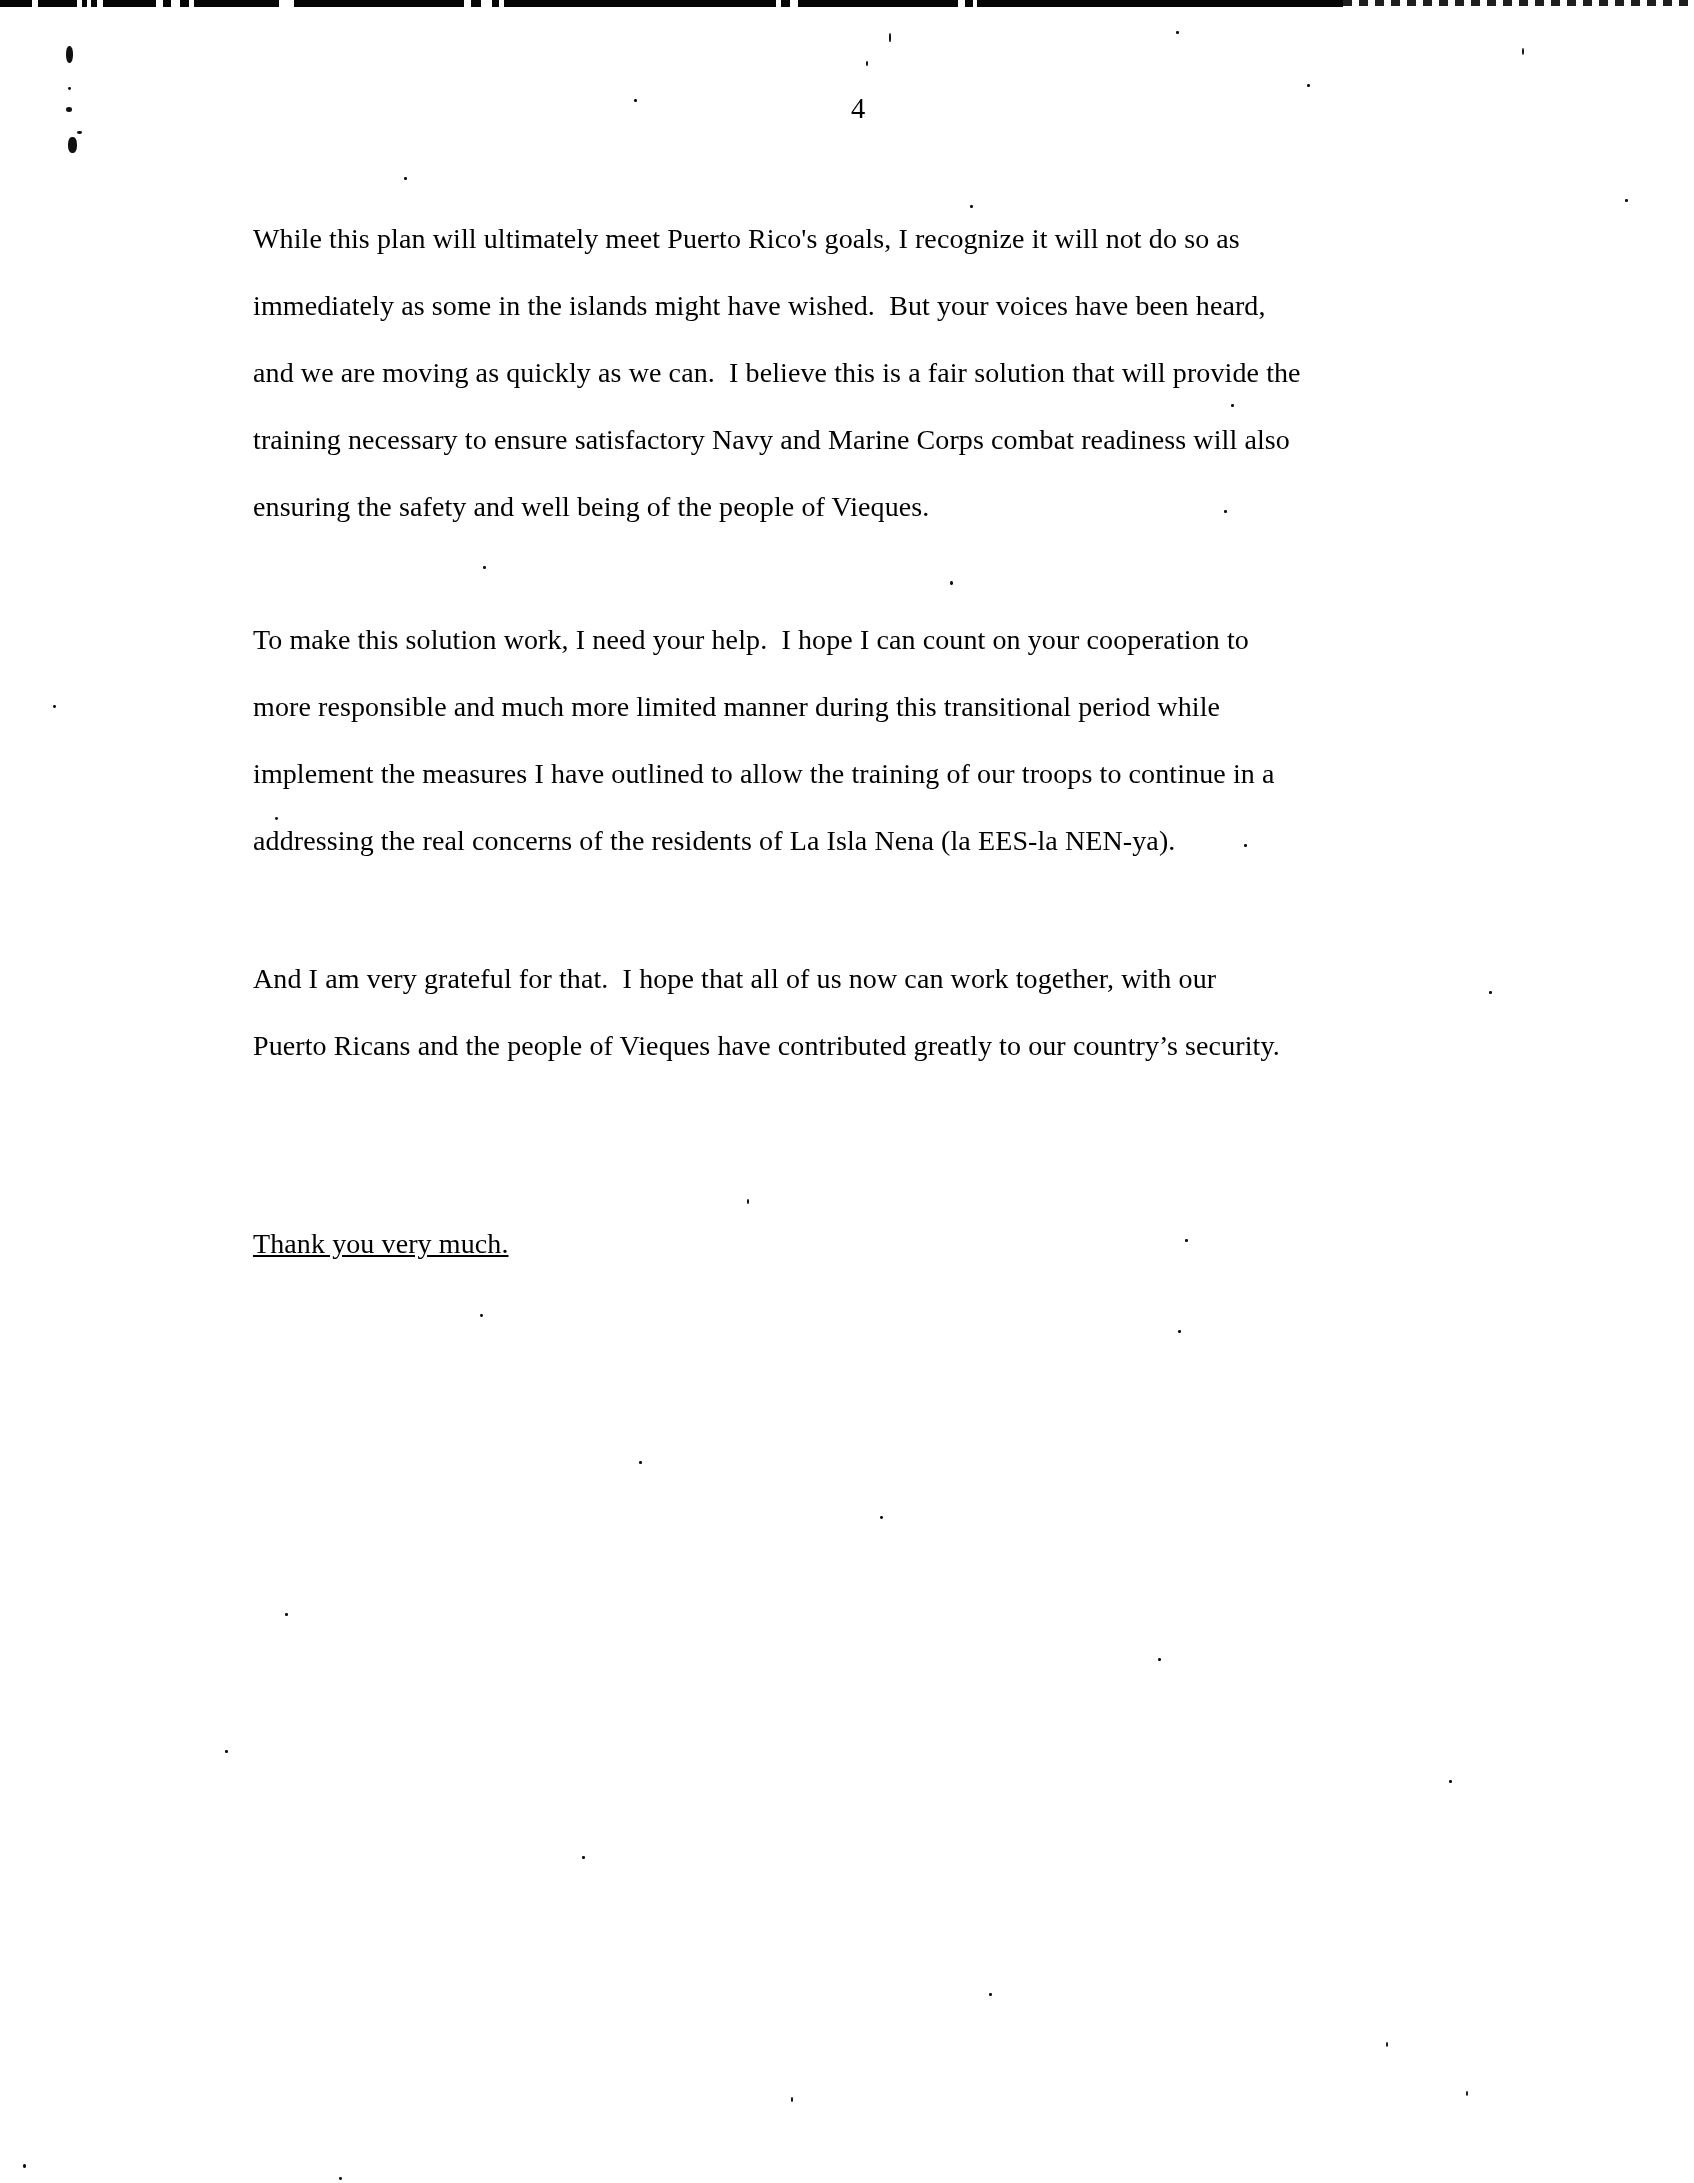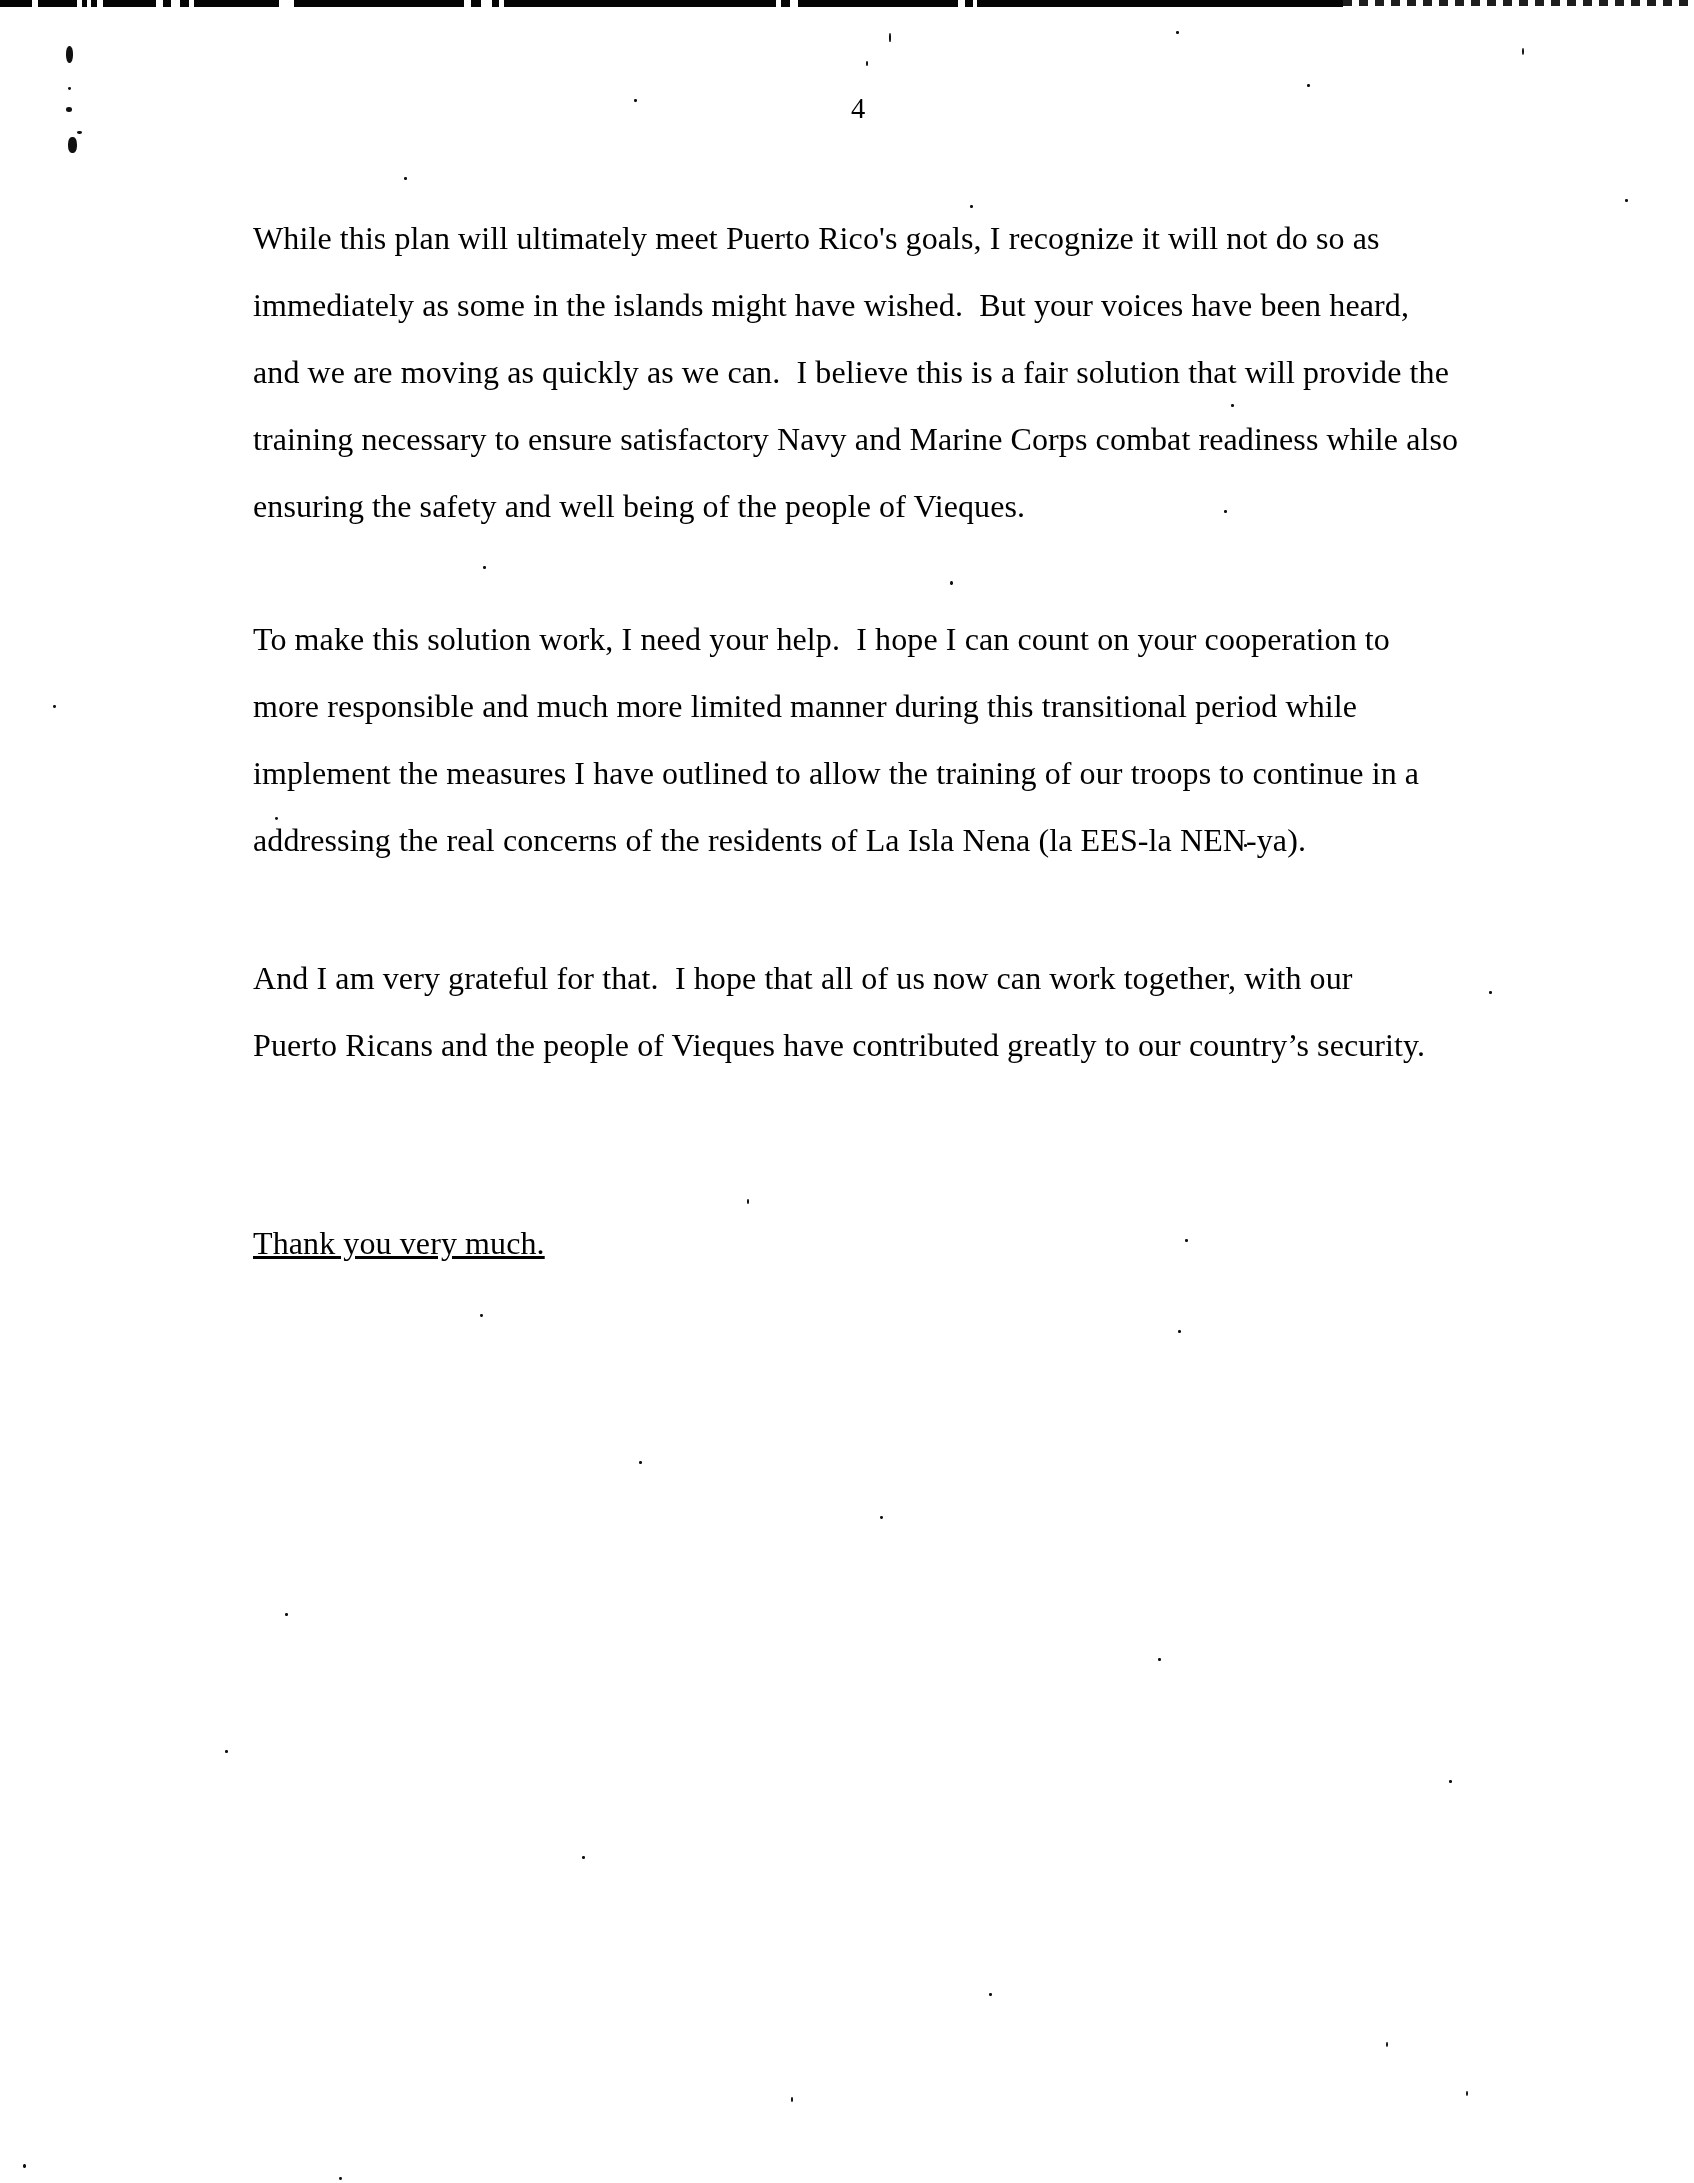--- a/index.html
+++ b/index.html
@@ -56,21 +56,21 @@
     width: 1324px;
   }
   .para {
     position: absolute;
     left: 0;
     margin: 0;
   }
   .line {
     display: block;
     white-space: pre;
-    font-size: 32px;
+    font-size: 28px;
     line-height: 67px;
     letter-spacing: 0.1px;
   }
   
   .speck {
     position: absolute;
     background: #111111;
     border-radius: 45%;
   }
 </style>
@@ -99,21 +99,21 @@
   <div class="band-dashes"></div>
 
   <div class="page-number">4</div>
 
   <div class="doc-body">
 
     <p class="para" style="top:205px;">
       <span class="line">While this plan will ultimately meet Puerto Rico's goals, I recognize it will not do so as</span>
       <span class="line">immediately as some in the islands might have wished.  But your voices have been heard,</span>
       <span class="line">and we are moving as quickly as we can.  I believe this is a fair solution that will provide the</span>
-      <span class="line">training necessary to ensure satisfactory Navy and Marine Corps combat readiness while also</span>
+      <span class="line">training necessary to ensure satisfactory Navy and Marine Corps combat readiness will also</span>
       <span class="line">ensuring the safety and well being of the people of Vieques.</span>
     </p>
 
     <p class="para" style="top:606px;">
       <span class="line">To make this solution work, I need your help.  I hope I can count on your cooperation to</span>
       <span class="line">more responsible and much more limited manner during this transitional period while</span>
       <span class="line">implement the measures I have outlined to allow the training of our troops to continue in a</span>
       <span class="line">addressing the real concerns of the residents of La Isla Nena (la EES-la NEN-ya).</span>
     </p>
 

